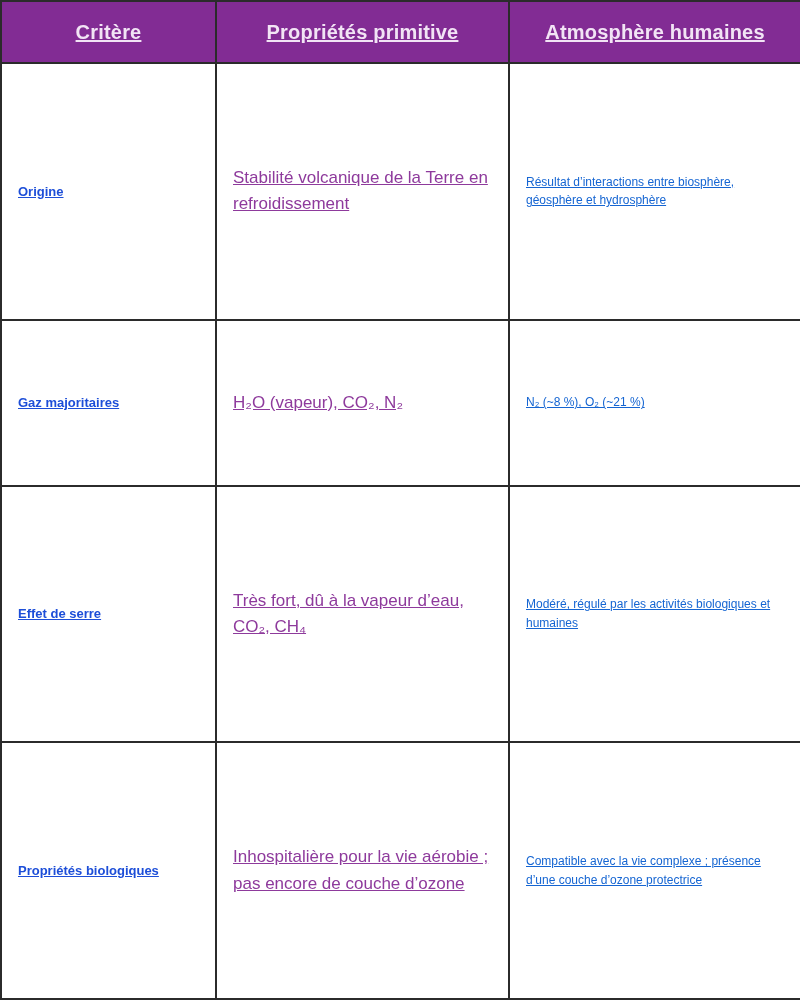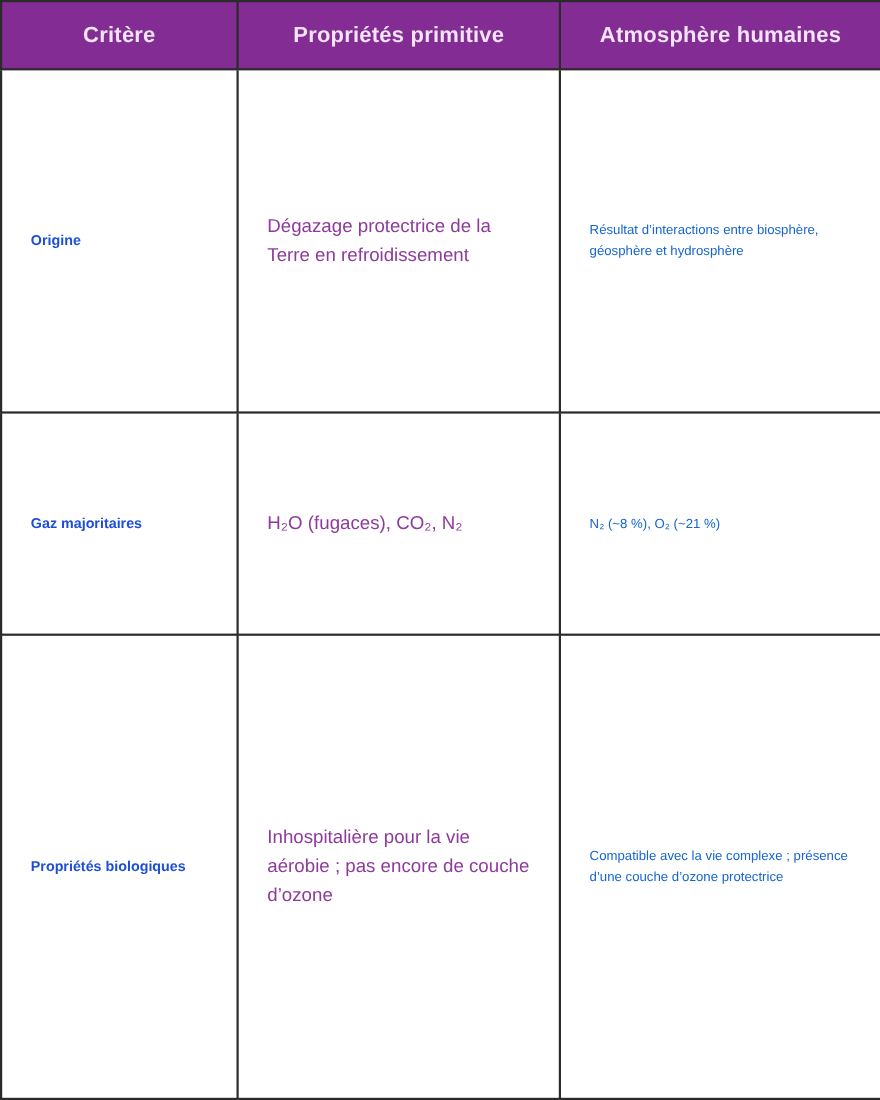--- a/index.html
+++ b/index.html
@@ -19,22 +19,23 @@
     table-layout: fixed;
     box-sizing: border-box;
   }
   .atm-table col.c1 { width: 215px; }
   .atm-table col.c2 { width: 293px; }
   .atm-table col.c3 { width: 292px; }
 
   .atm-table th, .atm-table td {
     border: 2px solid #2b2b2b;
     vertical-align: middle;
-    padding: 10px 26px;
+    padding: 10px 16px;
     box-sizing: border-box;
+    text-decoration: underline;
   }
   .atm-table thead tr { height: 62px; }
 
   .atm-table th {
     background: #822c94;
     color: #f2e4f5;
     font-size: 20px;
     font-weight: bold;
     letter-spacing: 0.2px;
   }
@@ -67,27 +68,32 @@
   <thead>
     <tr>
       <th>Critère</th>
       <th>Propriétés primitive</th>
       <th>Atmosphère humaines</th>
     </tr>
   </thead>
   <tbody>
     <tr>
       <td class="cell-criterion">Origine</td>
-      <td class="cell-primitive">Dégazage protectrice de la Terre en refroidissement</td>
+      <td class="cell-primitive">Stabilité volcanique de la Terre en refroidissement</td>
       <td class="cell-current">Résultat d’interactions entre biosphère, géosphère et hydrosphère</td>
     </tr>
     <tr>
       <td class="cell-criterion">Gaz majoritaires</td>
-      <td class="cell-primitive">H₂O (fugaces), CO₂, N₂</td>
+      <td class="cell-primitive">H₂O (vapeur), CO₂, N₂</td>
       <td class="cell-current">N₂ (~8 %), O₂ (~21 %)</td>
+    </tr>
+    <tr>
+      <td class="cell-criterion">Effet de serre</td>
+      <td class="cell-primitive">Très fort, dû à la vapeur d’eau, CO₂, CH₄</td>
+      <td class="cell-current">Modéré, régulé par les activités biologiques et humaines</td>
     </tr>
     <tr>
       <td class="cell-criterion">Propriétés biologiques</td>
       <td class="cell-primitive">Inhospitalière pour la vie aérobie ; pas encore de couche d’ozone</td>
       <td class="cell-current">Compatible avec la vie complexe ; présence d’une couche d’ozone protectrice</td>
     </tr>
   </tbody>
 </table>
 
 </body></html>

